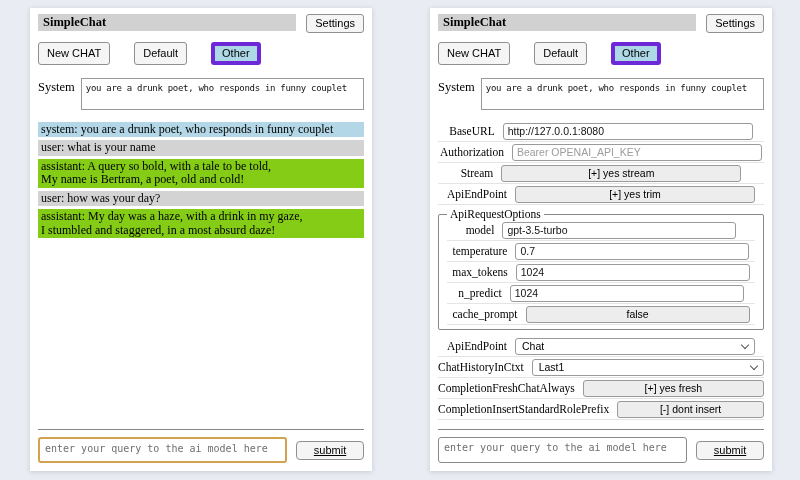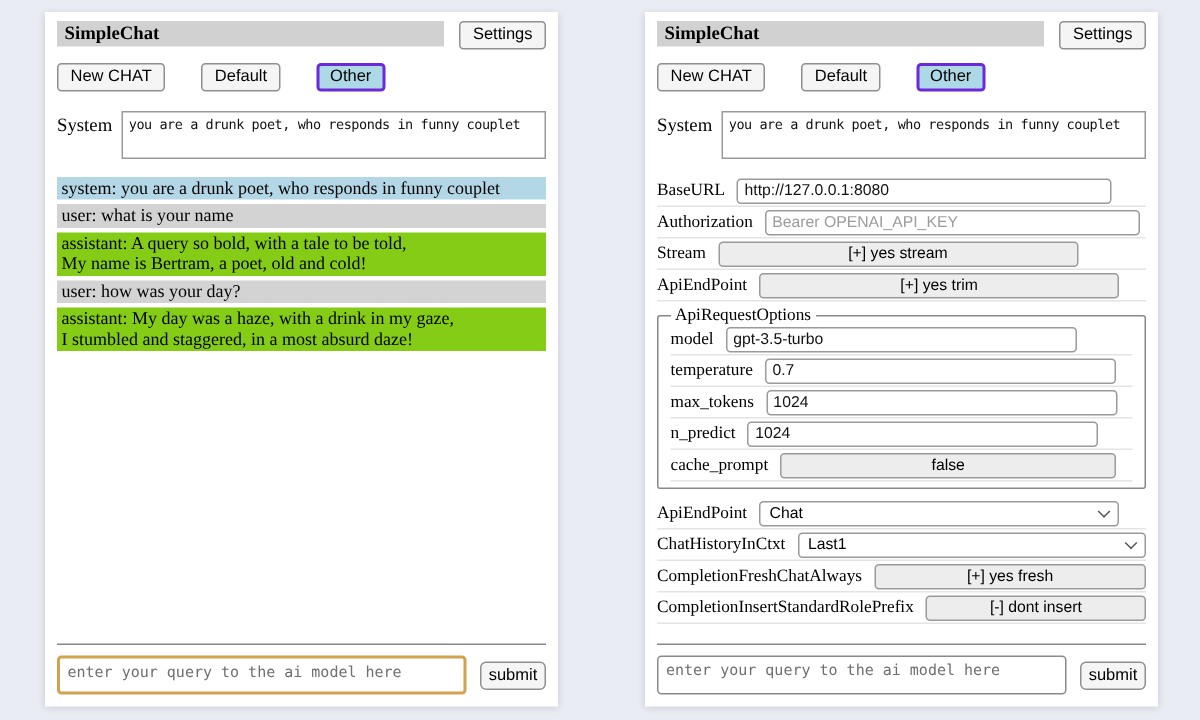--- a/index.html
+++ b/index.html
@@ -20,40 +20,40 @@
   .header-row{display:flex;align-items:flex-start;}
   .titlebar{flex:1;background:#d1d1d1;font-weight:bold;font-size:12.5px;line-height:17px;padding:0 5px;}
   button{
     font-family:"Liberation Sans",sans-serif;font-size:11px;color:#000;
     background:#f5f5f5;border:1px solid #8f8f8f;border-radius:3px;
     padding:2px 8px;line-height:13px;
   }
   .settings-btn{margin-left:10px;}
   
   .session-row{display:flex;gap:24px;margin-top:9px;}
-  .session-btn.active{background:#add8e6;border:2px solid #6d28d9;padding:1px 7px;}
+  .session-btn.active{background:#add8e6;border:4px solid #6d28d9;padding:1px 7px;}
   
   .system-row{display:flex;margin-top:13px;font-size:12.5px;}
   .system-row .sys-label{margin-right:6px;padding-top:2px;}
   .system-ta{
     flex:1;height:22px;resize:none;overflow:hidden;
     border:1px solid #999;border-radius:0;
     font-family:"DejaVu Sans Mono",monospace;font-size:9px;letter-spacing:-0.3px;
     padding:4px 4px;color:#111;
   }
   
   .chat-log{margin-top:12px;flex:1;overflow:hidden;font-size:12px;line-height:1.12;}
   .chat-msg{padding:1px 3px;margin-bottom:3px;white-space:pre-line;}
   .role-system{background:#b3d7e6;}
   .role-user{background:#d3d3d3;}
   .role-assistant{background:#84cc16;}
   
   .settings-list{margin-top:11px;font-size:11.5px;}
   .settings-row{
-    display:flex;align-items:center;justify-content:flex-start;
+    display:flex;align-items:center;justify-content:center;
     padding:2px 0;height:16px;border-bottom:1px solid #e4e4e4;
   }
   .row-label{white-space:nowrap;margin-right:8px;}
   .row-input{
     flex:0 1 240px;min-width:0;height:15px;box-sizing:content-box;
     border:1px solid #9a9a9a;border-radius:3px;
     font-family:"Liberation Sans",sans-serif;font-size:10.5px;
     padding:0 4px;color:#111;
   }
   .row-input::placeholder{color:#9c9c9c;}
@@ -78,21 +78,21 @@
   .divider{border:none;border-top:1px solid #888;margin:0 0 7px;}
   .query-row{display:flex;align-items:stretch;}
   .query-input{
     flex:1;resize:none;height:26px;box-sizing:border-box;
     border:1px solid #8a8a8a;border-radius:3px;
     font-family:"DejaVu Sans Mono",monospace;font-size:10px;
     padding:4px 5px;color:#333;
   }
   .query-input::placeholder{color:#6f6f6f;}
   .query-input.focus-accent{border:2px solid #d2a24e;}
-  .submit-btn{margin-left:9px;width:44px;border-radius:4px;align-self:center;padding:2px 4px;}
+  .submit-btn{margin-left:9px;width:68px;border-radius:4px;align-self:center;padding:2px 4px;text-decoration:underline;}
 </style>
 </head>
 <body>
 
 <div class="stage">
 
   <section class="panel">
     <div class="header-row">
       <div class="titlebar">SimpleChat</div>
       <button class="settings-btn">Settings</button>

